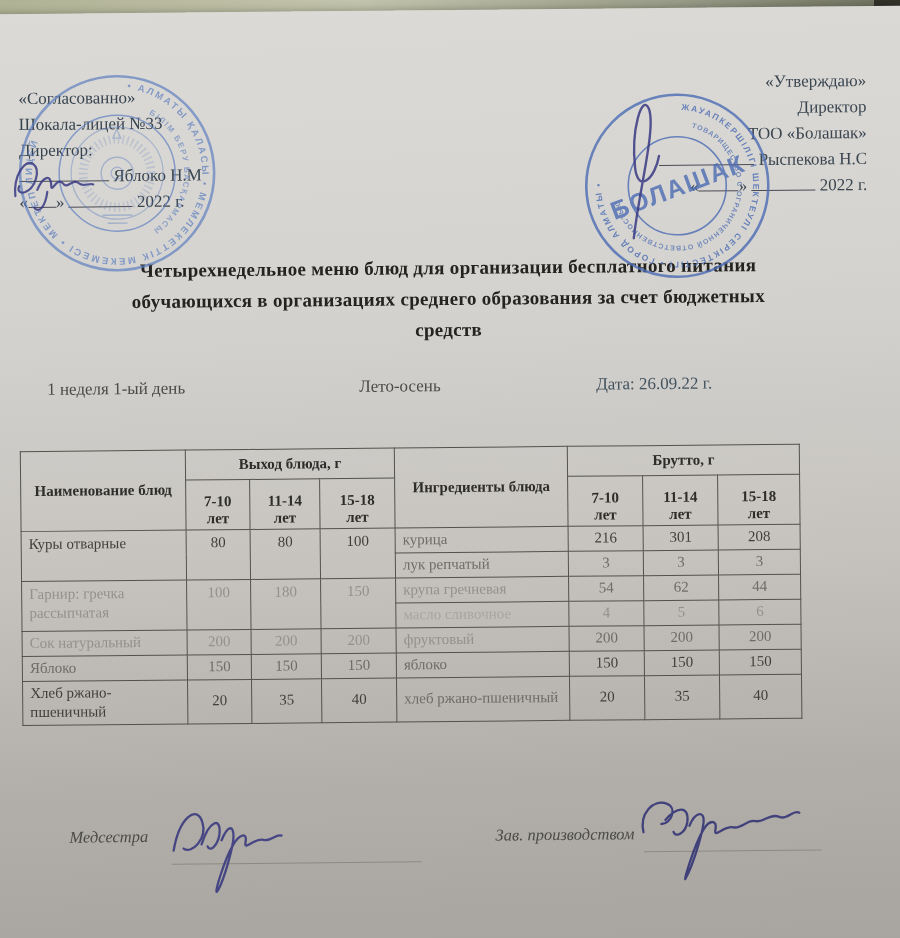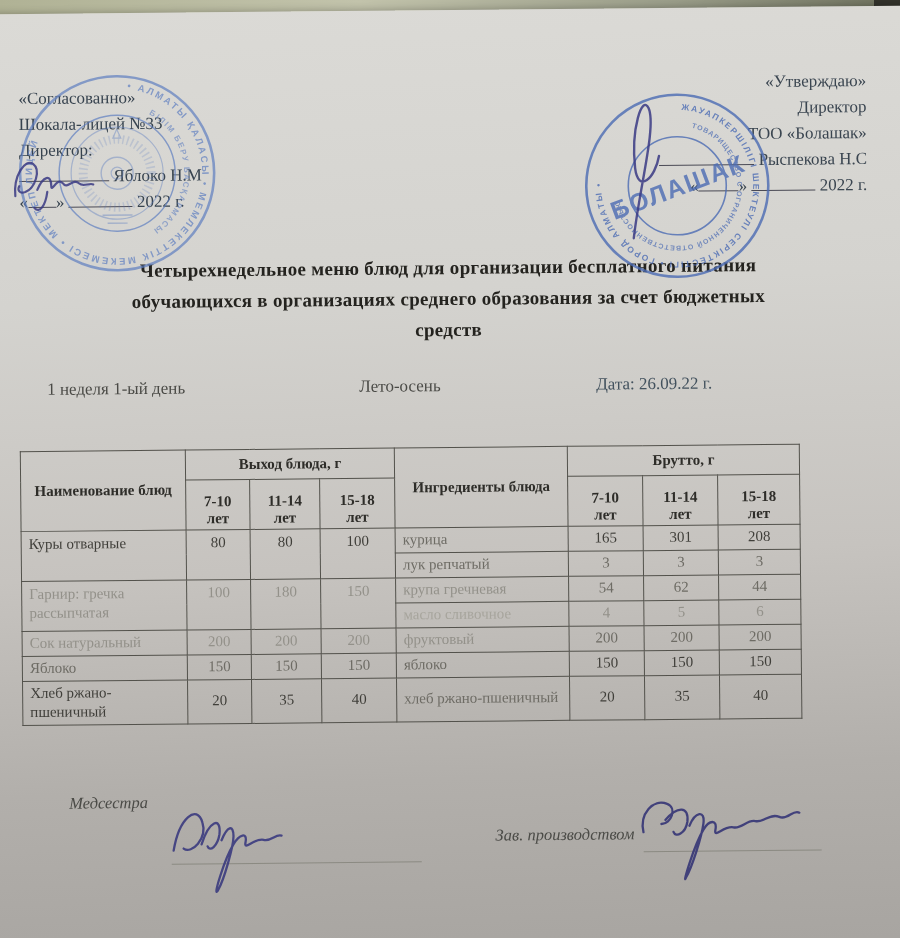--- a/index.html
+++ b/index.html
@@ -38,21 +38,21 @@
   .menu td.top{vertical-align:top;padding-top:3px;}
   .hr1 th{height:27px;}
   .hr2 th{height:44px;}
   .r-std{height:25px;}
   .r-last{height:44px;}
   .age .range{display:block;line-height:1.15;margin-top:12px;}
   .age .unit{display:block;line-height:1.15;}
   .c1{color:#403f3a}.c2{color:#6e6c65}.c3{color:#93918a}.c4{color:#a7a59d}
   
   .foot-label{position:absolute;font-style:italic;font-size:16.5px;color:#4b4b47;z-index:4;}
-  .f-nurse{left:66px;top:790px;}
+  .f-nurse{left:66px;top:824px;}
   .f-prod{left:492px;top:826px;}
   .foot-line{position:absolute;height:1px;background:#8b8a82;z-index:3;}
   .fl-nurse{left:168px;top:861px;width:250px;}
   .fl-prod{left:640px;top:853px;width:178px;}
   svg text{font-family:"Liberation Sans",sans-serif;}
 </style>
 </head>
 <body>
 
 <div class="scene">
@@ -186,21 +186,21 @@
                 <span class="range">15-18</span>
                 <span class="unit">лет</span>
               </th>
         </tr>
         <tr class="r-std">
           <td class="l top c1" rowspan="2">Куры отварные</td>
           <td class="top c1" rowspan="2">80</td>
           <td class="top c1" rowspan="2">80</td>
           <td class="top c1" rowspan="2">100</td>
           <td class="l c2">курица</td>
-          <td class="c1">165</td>
+          <td class="c1">216</td>
           <td class="c1">301</td>
           <td class="c1">208</td>
         </tr>
         <tr class="r-std">
           <td class="l c2">лук репчатый</td>
           <td class="c2">3</td>
           <td class="c2">3</td>
           <td class="c2">3</td>
         </tr>
         <tr class="r-std">

